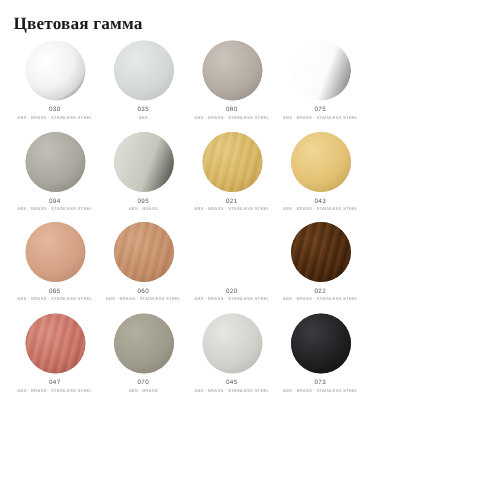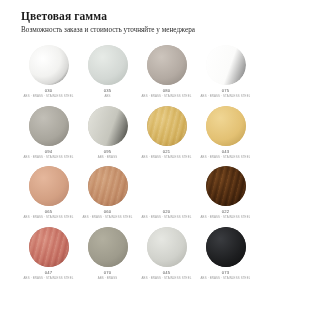--- a/index.html
+++ b/index.html
@@ -14,21 +14,20 @@
     color: #111111;
     overflow: hidden;
     position: relative;
   }
   .page {
     width: 250px;
     height: 323px;
     box-sizing: border-box;
     padding: 10px 8px 6px 8px;
     position: relative;
-    margin-left: 12px;
   }
   .page-title {
     font-family: "Liberation Serif", serif;
     font-weight: bold;
     font-size: 11.5px;
     line-height: 13px;
     letter-spacing: 0.1px;
     color: #1a1a1a;
     margin: 0 0 3px 1px;
   }
@@ -95,21 +94,20 @@
     text-transform: uppercase;
   }
 </style>
 </head>
 <body>
 
 <div class="page">
 
   <h1 class="page-title">Цветовая гамма</h1>
 
-  <p class="page-subtitle">Возможность заказа и стоимость уточняйте у менеджера</p>
 
   <div class="swatch-grid">
       <div class="swatch-cell">
         <div class="swatch-disc-wrap">
           <div class="swatch-disc" style="background: rgb(242, 242, 240);">
             <div class="gloss" style="background: radial-gradient(circle at 34% 34%, rgb(255, 255, 255) 0%, rgb(242, 242, 240) 48%, rgb(216, 216, 214) 70%, rgb(28, 28, 28) 100%);"></div>
           </div>
         </div>
         <div class="swatch-code">030</div>
         <div class="swatch-material">ABS · BRASS · STAINLESS STEEL</div>

